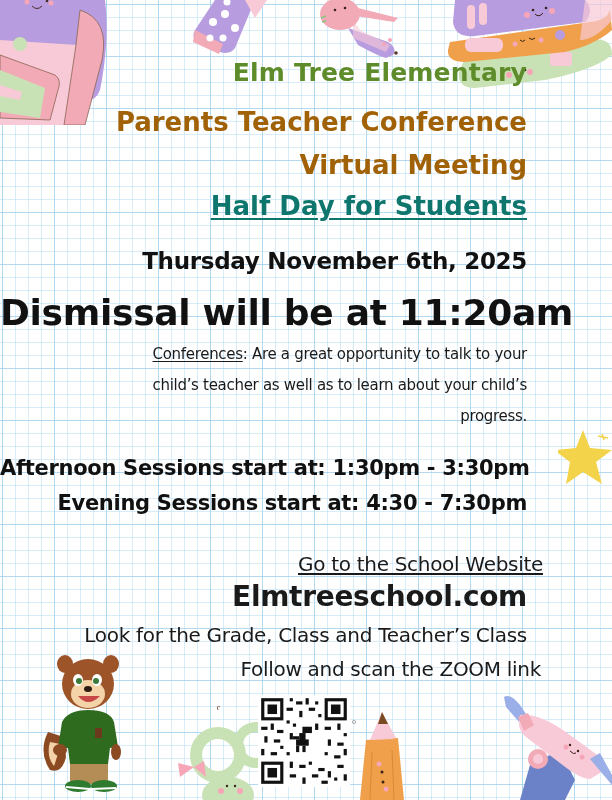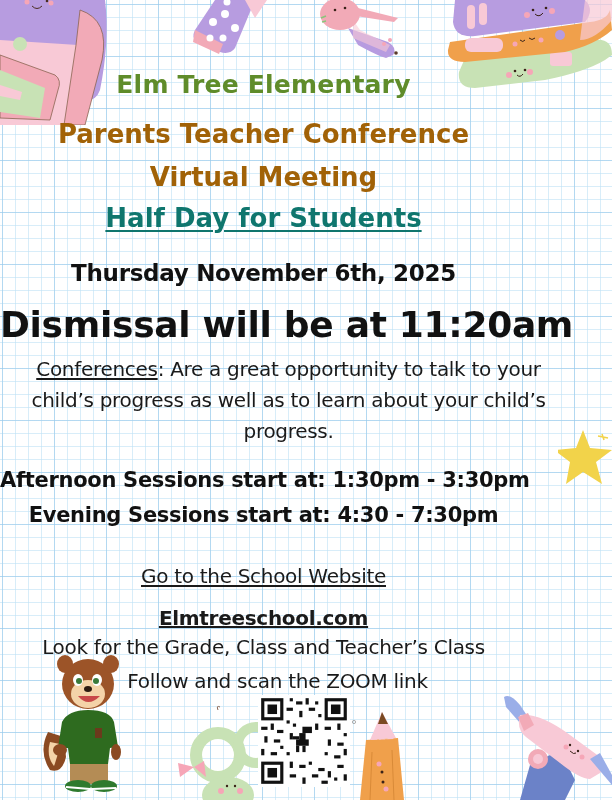--- a/index.html
+++ b/index.html
@@ -10,39 +10,39 @@
         linear-gradient(to right, rgba(150,200,235,0.55) 1.2px, transparent 1.2px),
         linear-gradient(to bottom, rgba(150,200,235,0.55) 1.2px, transparent 1.2px),
         linear-gradient(to right, rgba(190,225,245,0.6) 1px, transparent 1px),
         linear-gradient(to bottom, rgba(190,225,245,0.6) 1px, transparent 1px);
       background-size: 52px 52px, 52px 52px, 13px 13px, 13px 13px;
       background-position: 2px 4px, 2px 4px, 2px 4px, 2px 4px;
       font-family: "DejaVu Sans", sans-serif;
       color: #111;
     }
     .deco { position: absolute; }
-    .line { position: absolute; left: 0; width: 527px; text-align: center; white-space: nowrap; margin-top: 12px; }
+    .line { position: absolute; left: 0; width: 527px; text-align: right; white-space: nowrap; }
     .school { top: 58px; font-size: 25px; font-weight: bold; color: #5f8c2a; letter-spacing: 0.2px; }
     .title { font-size: 26px; font-weight: bold; color: #a16207; }
     .t1 { top: 107px; }
     .t2 { top: 150px; }
     .half { top: 191px; font-size: 26px; font-weight: bold; color: #0f766e; text-decoration: underline; text-underline-offset: 3px; text-decoration-thickness: 2px; }
     .date { top: 248px; font-size: 23px; font-weight: bold; letter-spacing: -0.3px; }
     .dismiss { top: 292px; font-size: 36px; font-weight: bold; letter-spacing: -0.3px; }
-    .desc { font-size: 20px; color: #1a1a1a; letter-spacing: -0.3px; padding-left: 25px; }
+    .desc { font-size: 15px; color: #1a1a1a; letter-spacing: -0.3px; }
     .d1 { top: 345px; }
     .d2 { top: 376px; }
     .d3 { top: 407px; }
     .u { text-decoration: underline; text-underline-offset: 2px; }
     .sess { font-size: 21px; font-weight: bold; letter-spacing: -0.3px; }
     .s1 { top: 456px; }
     .s2 { top: 491px; }
     .body-l { font-size: 20px; color: #1a1a1a; letter-spacing: -0.3px; }
-    .w1 { top: 552px; }
-    .w2 { top: 594px; font-weight: bold; font-size: 20px; text-decoration: underline; }
+    .w1 { top: 552px; padding-left: 16px; }
+    .w2 { top: 580px; font-weight: bold; font-size: 28px; }
     .w3 { top: 623px; }
     .w4 { top: 657px; padding-left: 14px; }
     .qr { position: absolute; left: 258px; top: 695px; width: 92px; height: 92px; background: #fff; }
   </style>
 </head>
 <body>
 
 <svg class="deco" style="left:0;top:0" width="115" height="125" viewBox="0 0 115 125">
   <path d="M0 0 H105 Q110 40 100 90 Q95 105 75 100 L70 120 L0 125 Z" fill="#b79ce0"></path>
   <path d="M0 40 L78 45 L65 125 L0 125 Z" fill="#f8c9d6"></path>
@@ -116,21 +116,21 @@
 </svg>
 
 <div class="line school">Elm Tree Elementary</div>
 <div class="line title t1">Parents Teacher Conference</div>
 <div class="line title t2">Virtual Meeting</div>
 <div class="line half">Half Day for Students</div>
 <div class="line date">Thursday November 6th, 2025</div>
 <div class="line dismiss">Dismissal will be at 11:20am</div>
 
 <div class="line desc d1"><span class="u">Conferences</span><span>: Are a great opportunity to talk to your</span></div>
-<div class="line desc d2">child’s progress as well as to learn about your child’s</div>
+<div class="line desc d2">child’s teacher as well as to learn about your child’s</div>
 <div class="line desc d3">progress.</div>
 
 <div class="line sess s1">Afternoon Sessions start at: 1:30pm - 3:30pm</div>
 <div class="line sess s2">Evening Sessions start at: 4:30 - 7:30pm</div>
 
 <div class="line body-l w1"><span class="u">Go to the School Website</span></div>
 <div class="line body-l w2">Elmtreeschool.com</div>
 <div class="line body-l w3">Look for the Grade, Class and Teacher’s Class</div>
 <div class="line body-l w4">Follow and scan the ZOOM link</div>
 

